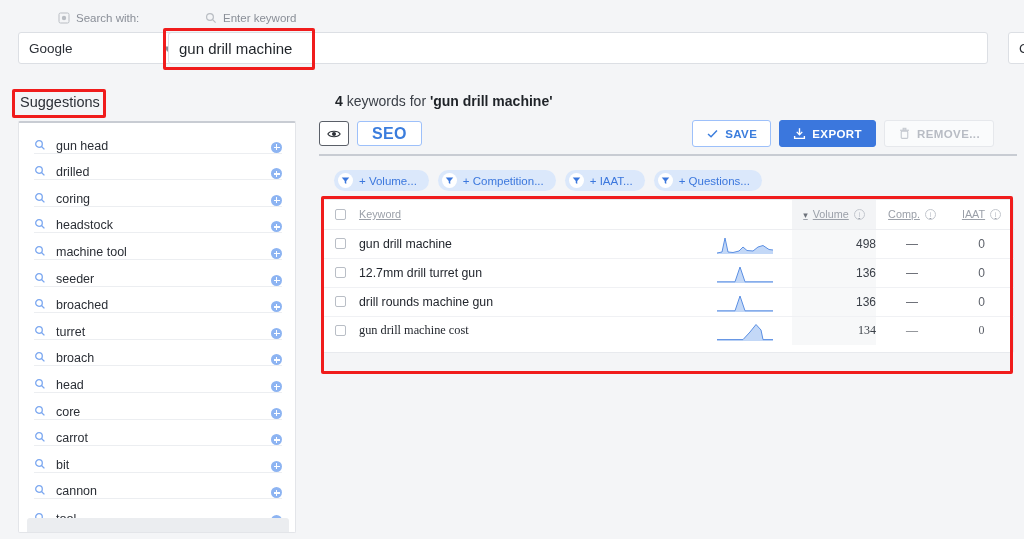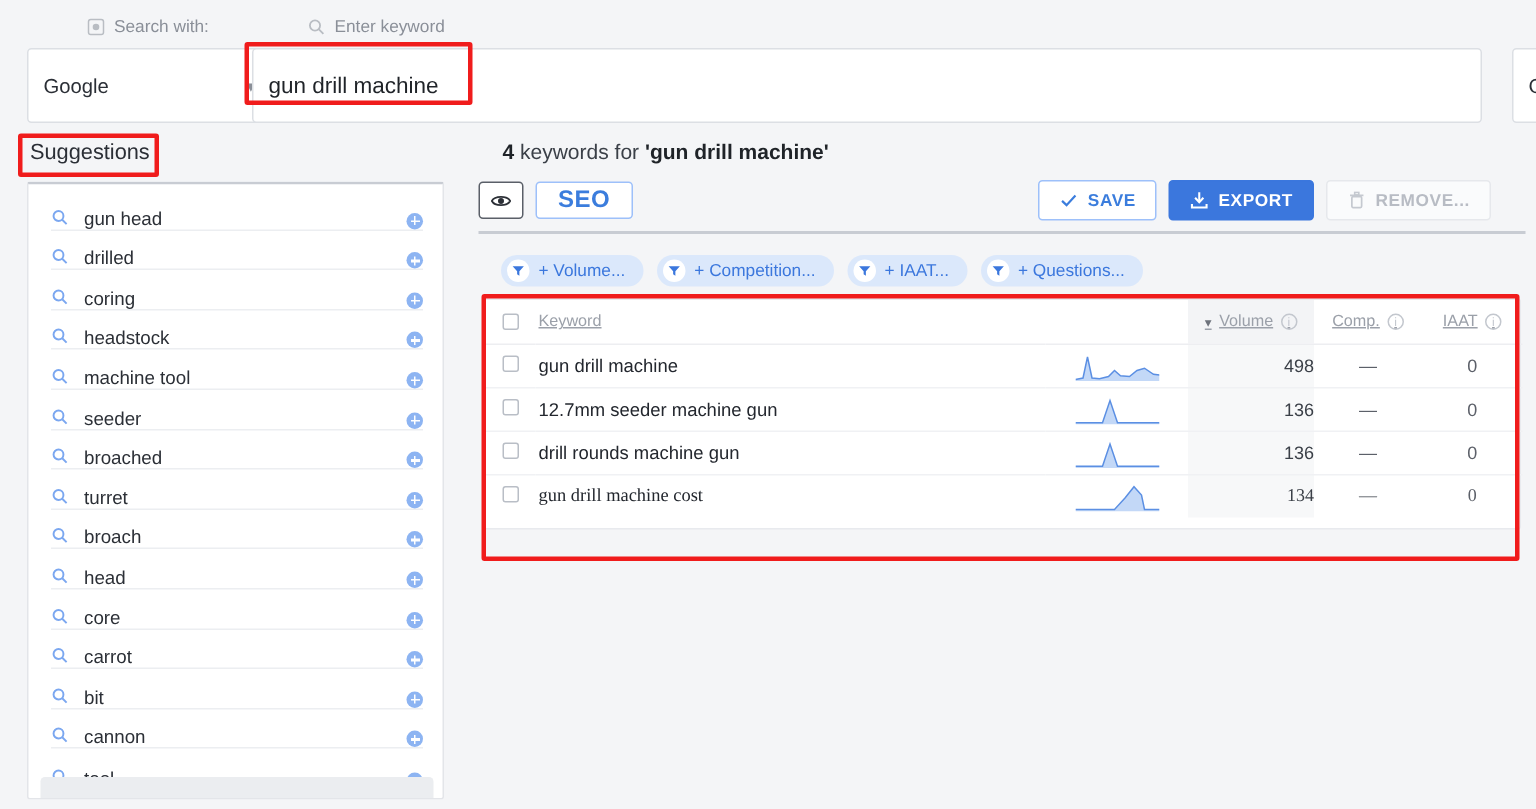--- a/index.html
+++ b/index.html
@@ -26,21 +26,21 @@
     align-items: center; gap: 6px; white-space: nowrap; padding-left: 40px;
   }
   .lbl.search-with { left: 18px; top: 0; }
   .lbl.enter-kw { left: 165px; top: 0; }
   .lbl.territory { left: 993px; top: 0; }
   .mini-icon { display: inline-flex; width: 12px; height: 12px; opacity: .65; }
   .mini-icon svg { width: 12px; height: 12px; display: block; }
 
   .fields { position: absolute; left: 0; top: 32px; width: 1024px; height: 34px; }
   .field {
-    position: absolute; height: 50px; background: #fff;
+    position: absolute; height: 32px; background: #fff;
     border: 1px solid #dcdfe4; border-radius: 3px;
     display: flex; align-items: center; padding: 0 10px;
     font-size: 13.5px; color: #2b2f36;
   }
   .engine-select { left: 18px; top: 0; width: 163px; justify-content: space-between; }
   .engine-select .chev { color: #8a8f98; font-size: 11px; margin-left: 6px; }
   .kw-input { left: 168px; top: 0; width: 820px; font-size: 15px; color: #1f2328; }
   .geo-select { left: 1008px; top: 0; width: 120px; }
 
   
@@ -523,21 +523,21 @@
               <td class="c-spk"><svg viewBox="0 0 56 20" preserveAspectRatio="none">
                   <path d="M0,20 L0,19 L5,18 L8,4 L11,18 L16,18.5 L22,17 L26,13 L30,16.5 L36,17 L41,13 L46,11.5 L52,15.5 L56,16 L56,20 Z" fill="#c3d8f7"></path>
                   <path d="M0,19 L5,18 L8,4 L11,18 L16,18.5 L22,17 L26,13 L30,16.5 L36,17 L41,13 L46,11.5 L52,15.5 L56,16" fill="none" stroke="#5b8fe3" stroke-width="1"></path>
                 </svg></td>
               <td class="c-vol">498</td>
               <td class="c-comp">—</td>
               <td class="c-iaat">0</td>
             </tr>
             <tr>
               <td class="c-chk"><span class="chk"></span></td>
-              <td class="c-kw">12.7mm seeder machine gun</td>
+              <td class="c-kw">12.7mm drill turret gun</td>
               <td class="c-spk"><svg viewBox="0 0 56 20" preserveAspectRatio="none">
                   <path d="M0,20 L0,18.8 L18,18.8 L23,4 L28,18.8 L56,18.8 L56,20 Z" fill="#c3d8f7"></path>
                   <path d="M0,18.8 L18,18.8 L23,4 L28,18.8 L56,18.8" fill="none" stroke="#5b8fe3" stroke-width="1"></path>
                 </svg></td>
               <td class="c-vol">136</td>
               <td class="c-comp">—</td>
               <td class="c-iaat">0</td>
             </tr>
             <tr>
               <td class="c-chk"><span class="chk"></span></td>

